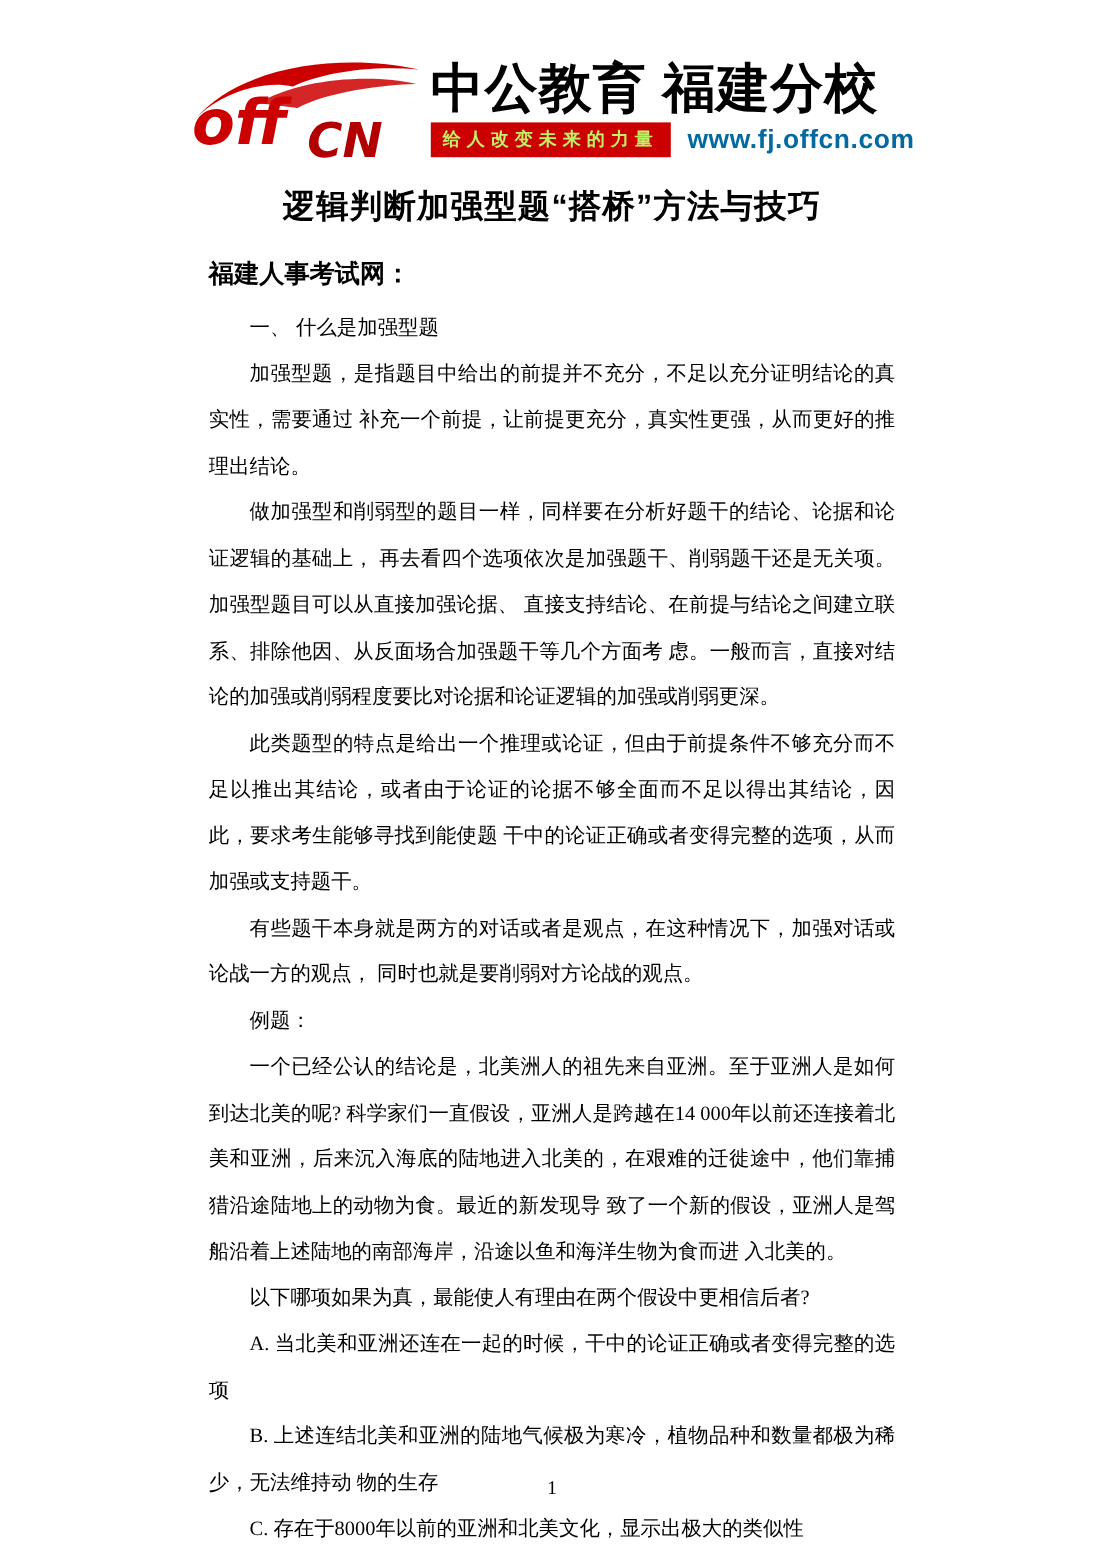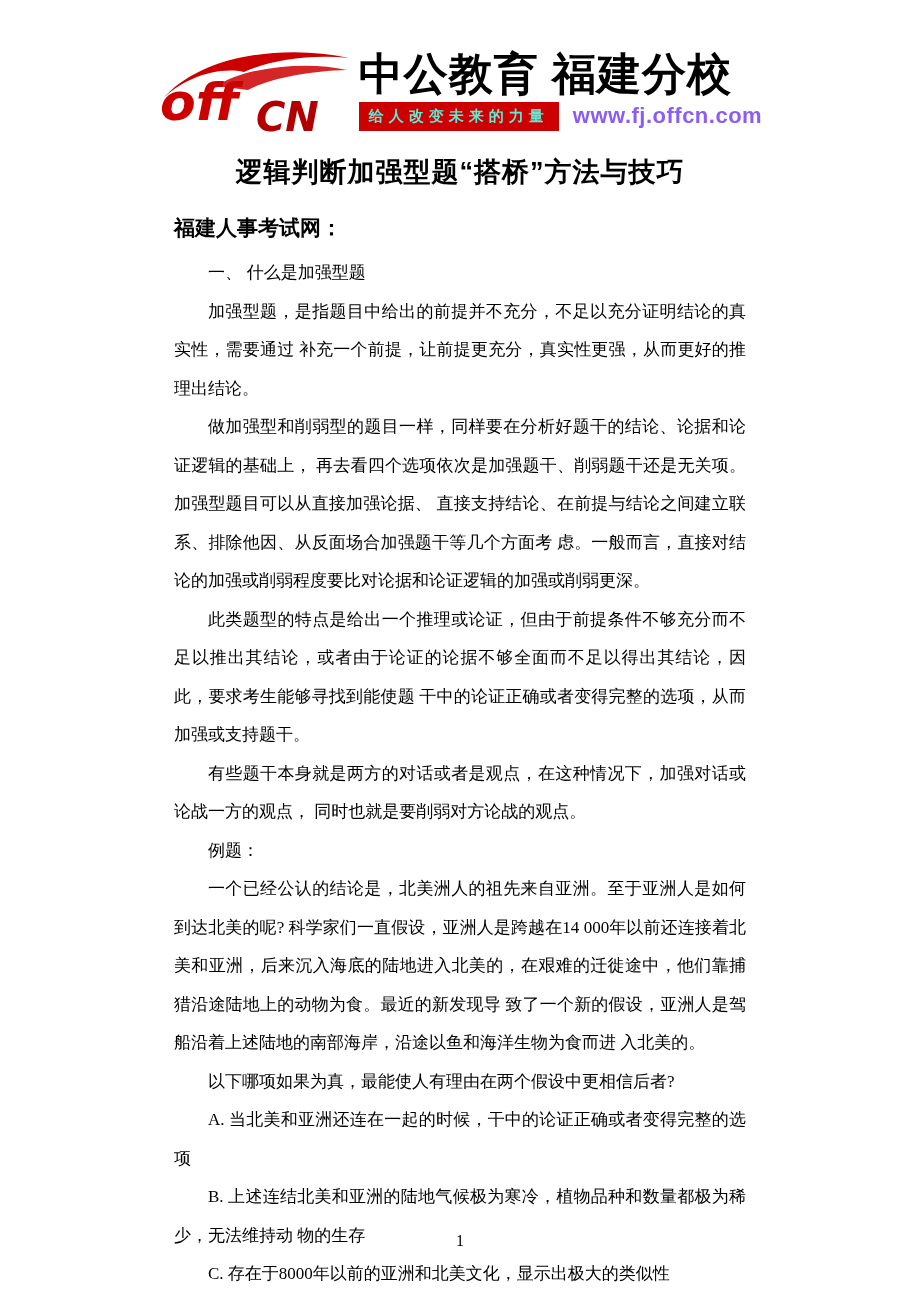--- a/index.html
+++ b/index.html
@@ -32,36 +32,36 @@
     font-weight: bold;
     font-size: 44px;
     line-height: 1.12;
     letter-spacing: 1px;
     white-space: nowrap;
     color: #000;
   }
   .brand-row { display: flex; align-items: center; margin-top: 3px; }
   .slogan {
     background: #cc0000;
-    color: #5eead4;
+    color: #bef264;
     font-family: "Liberation Sans", "DejaVu Sans", sans-serif;
     font-weight: bold;
     font-size: 15px;
     letter-spacing: 5px;
     padding: 5px 10px;
     white-space: nowrap;
   }
   .website {
     font-family: "Liberation Sans", "DejaVu Sans", sans-serif;
     font-weight: bold;
     font-size: 22px;
     letter-spacing: 0.5px;
     margin-left: 14px;
     white-space: nowrap;
-    color: #8b5cf6;
+    color: #0369a1;
     text-align: center;
   }
 
   
   .doc-title {
     text-align: center;
     font-family: Liberation Sans, sans-serif;
     font-weight: bold;
     font-size: 27px;
     letter-spacing: 1px;

